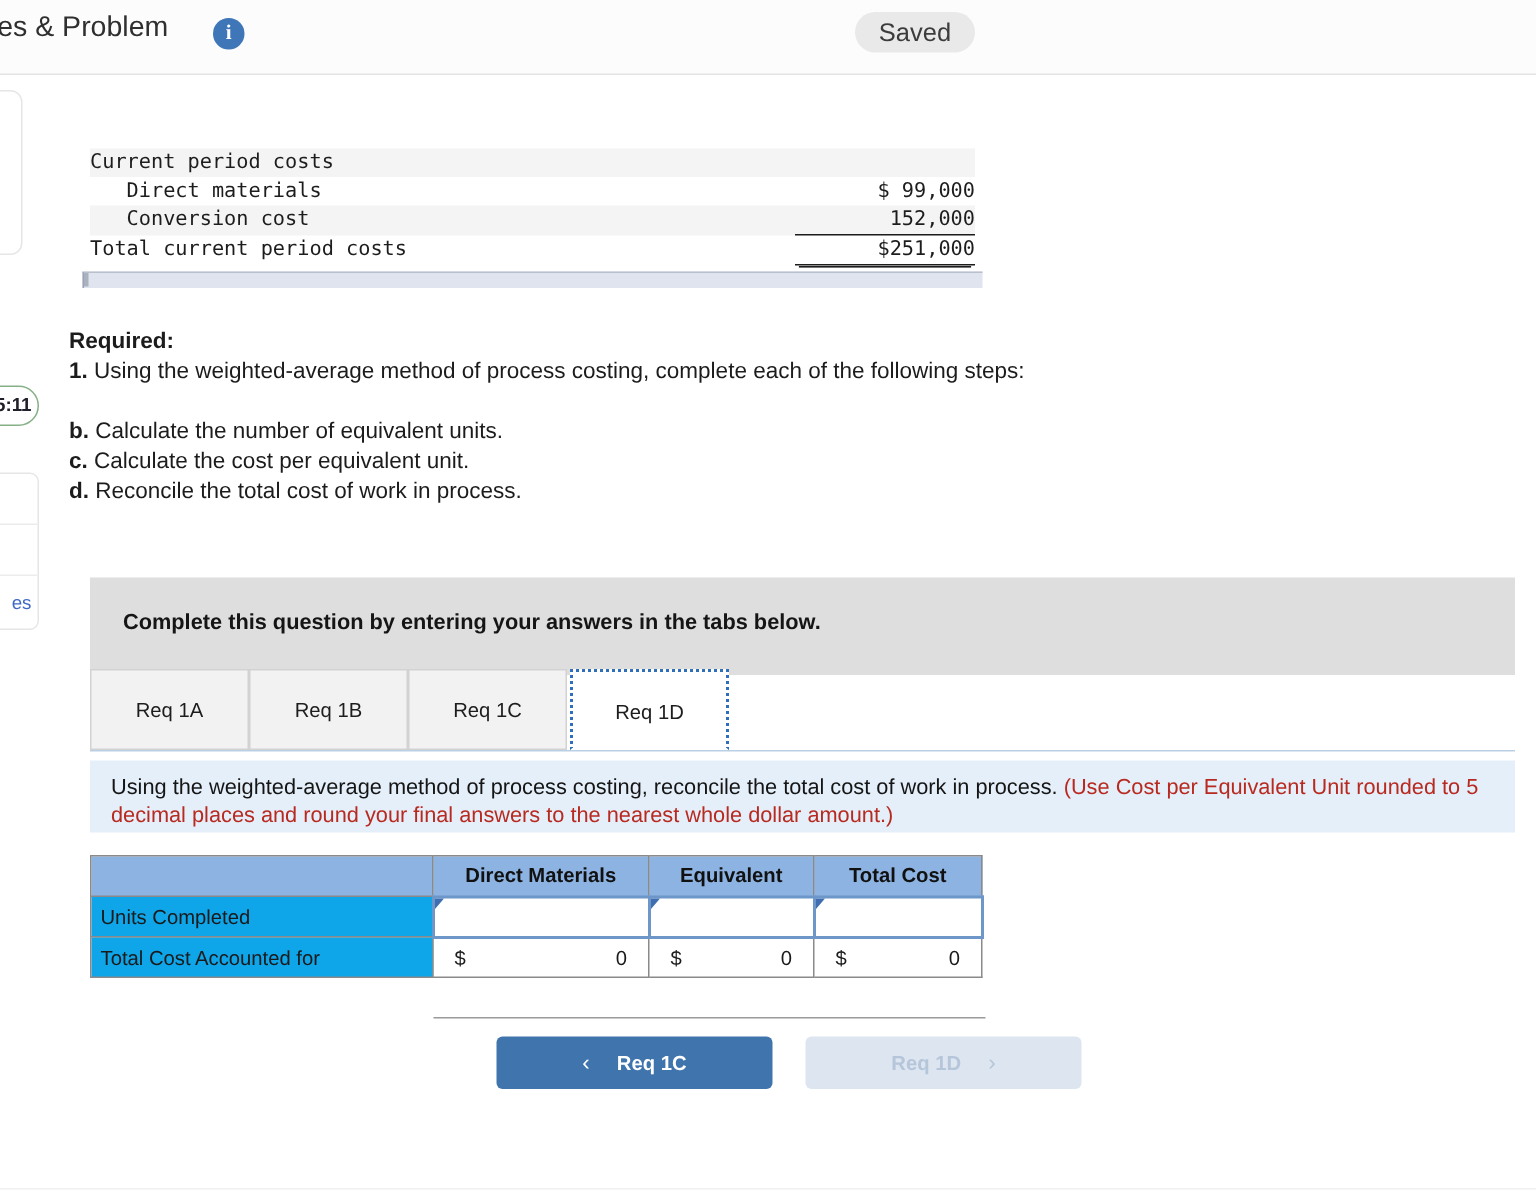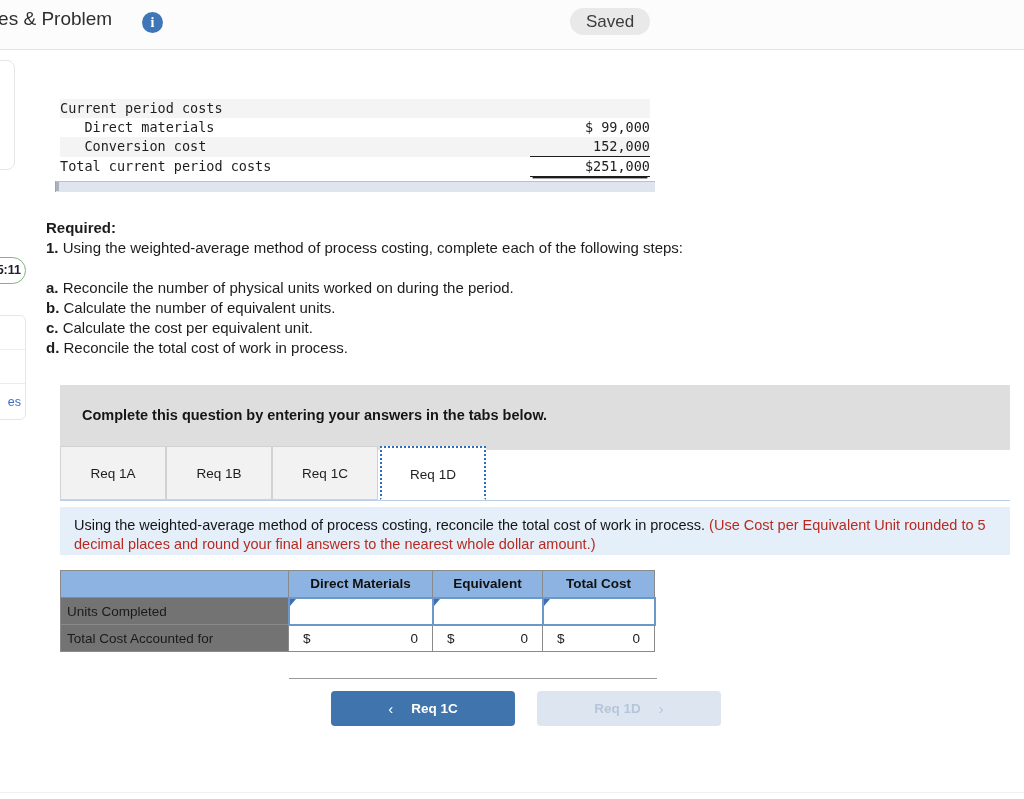--- a/index.html
+++ b/index.html
@@ -177,21 +177,21 @@
   table.ans th.colhead {
     background: #8cb3e2;
     font-weight: bold; font-size: 13.5px;
     text-align: center;
     color: #111111;
   }
   th.w-dm { width: 144px; }
   th.w-cv { width: 110px; }
   th.w-tc { width: 112px; }
   table.ans td.rowlabel {
-    text-align: left; background: #737373; font-size: 13.5px;
+    text-align: left; background: #0ea5e9; font-size: 13.5px;
   }
   table.ans td.inputcell {
     background: #ffffff;
     border: 2px solid #6d97c9;
     padding: 0;
     position: relative;
   }
   table.ans td.inputcell::before {
     content: "";
     position: absolute; left: 0; top: 0;
@@ -279,21 +279,20 @@
 </div>
 
 <div class="required">
   <div class="rq-head">Required:</div>
   <div class="rq-line">
     <b>1.</b>
     <span>Using the weighted-average method of process costing, complete each of the following steps:</span>
   </div>
   <div class="gap"></div>
   <div id="required-steps">
-      <div class="rq-line"><b>a.</b> <span>Reconcile the number of physical units worked on during the period.</span></div>
       <div class="rq-line"><b>b.</b> <span>Calculate the number of equivalent units.</span></div>
       <div class="rq-line"><b>c.</b> <span>Calculate the cost per equivalent unit.</span></div>
       <div class="rq-line"><b>d.</b> <span>Reconcile the total cost of work in process.</span></div>
     </div>
 </div>
 
 <div class="gray-banner">
   <span>Complete this question by entering your answers in the tabs below.</span>
 </div>
 

